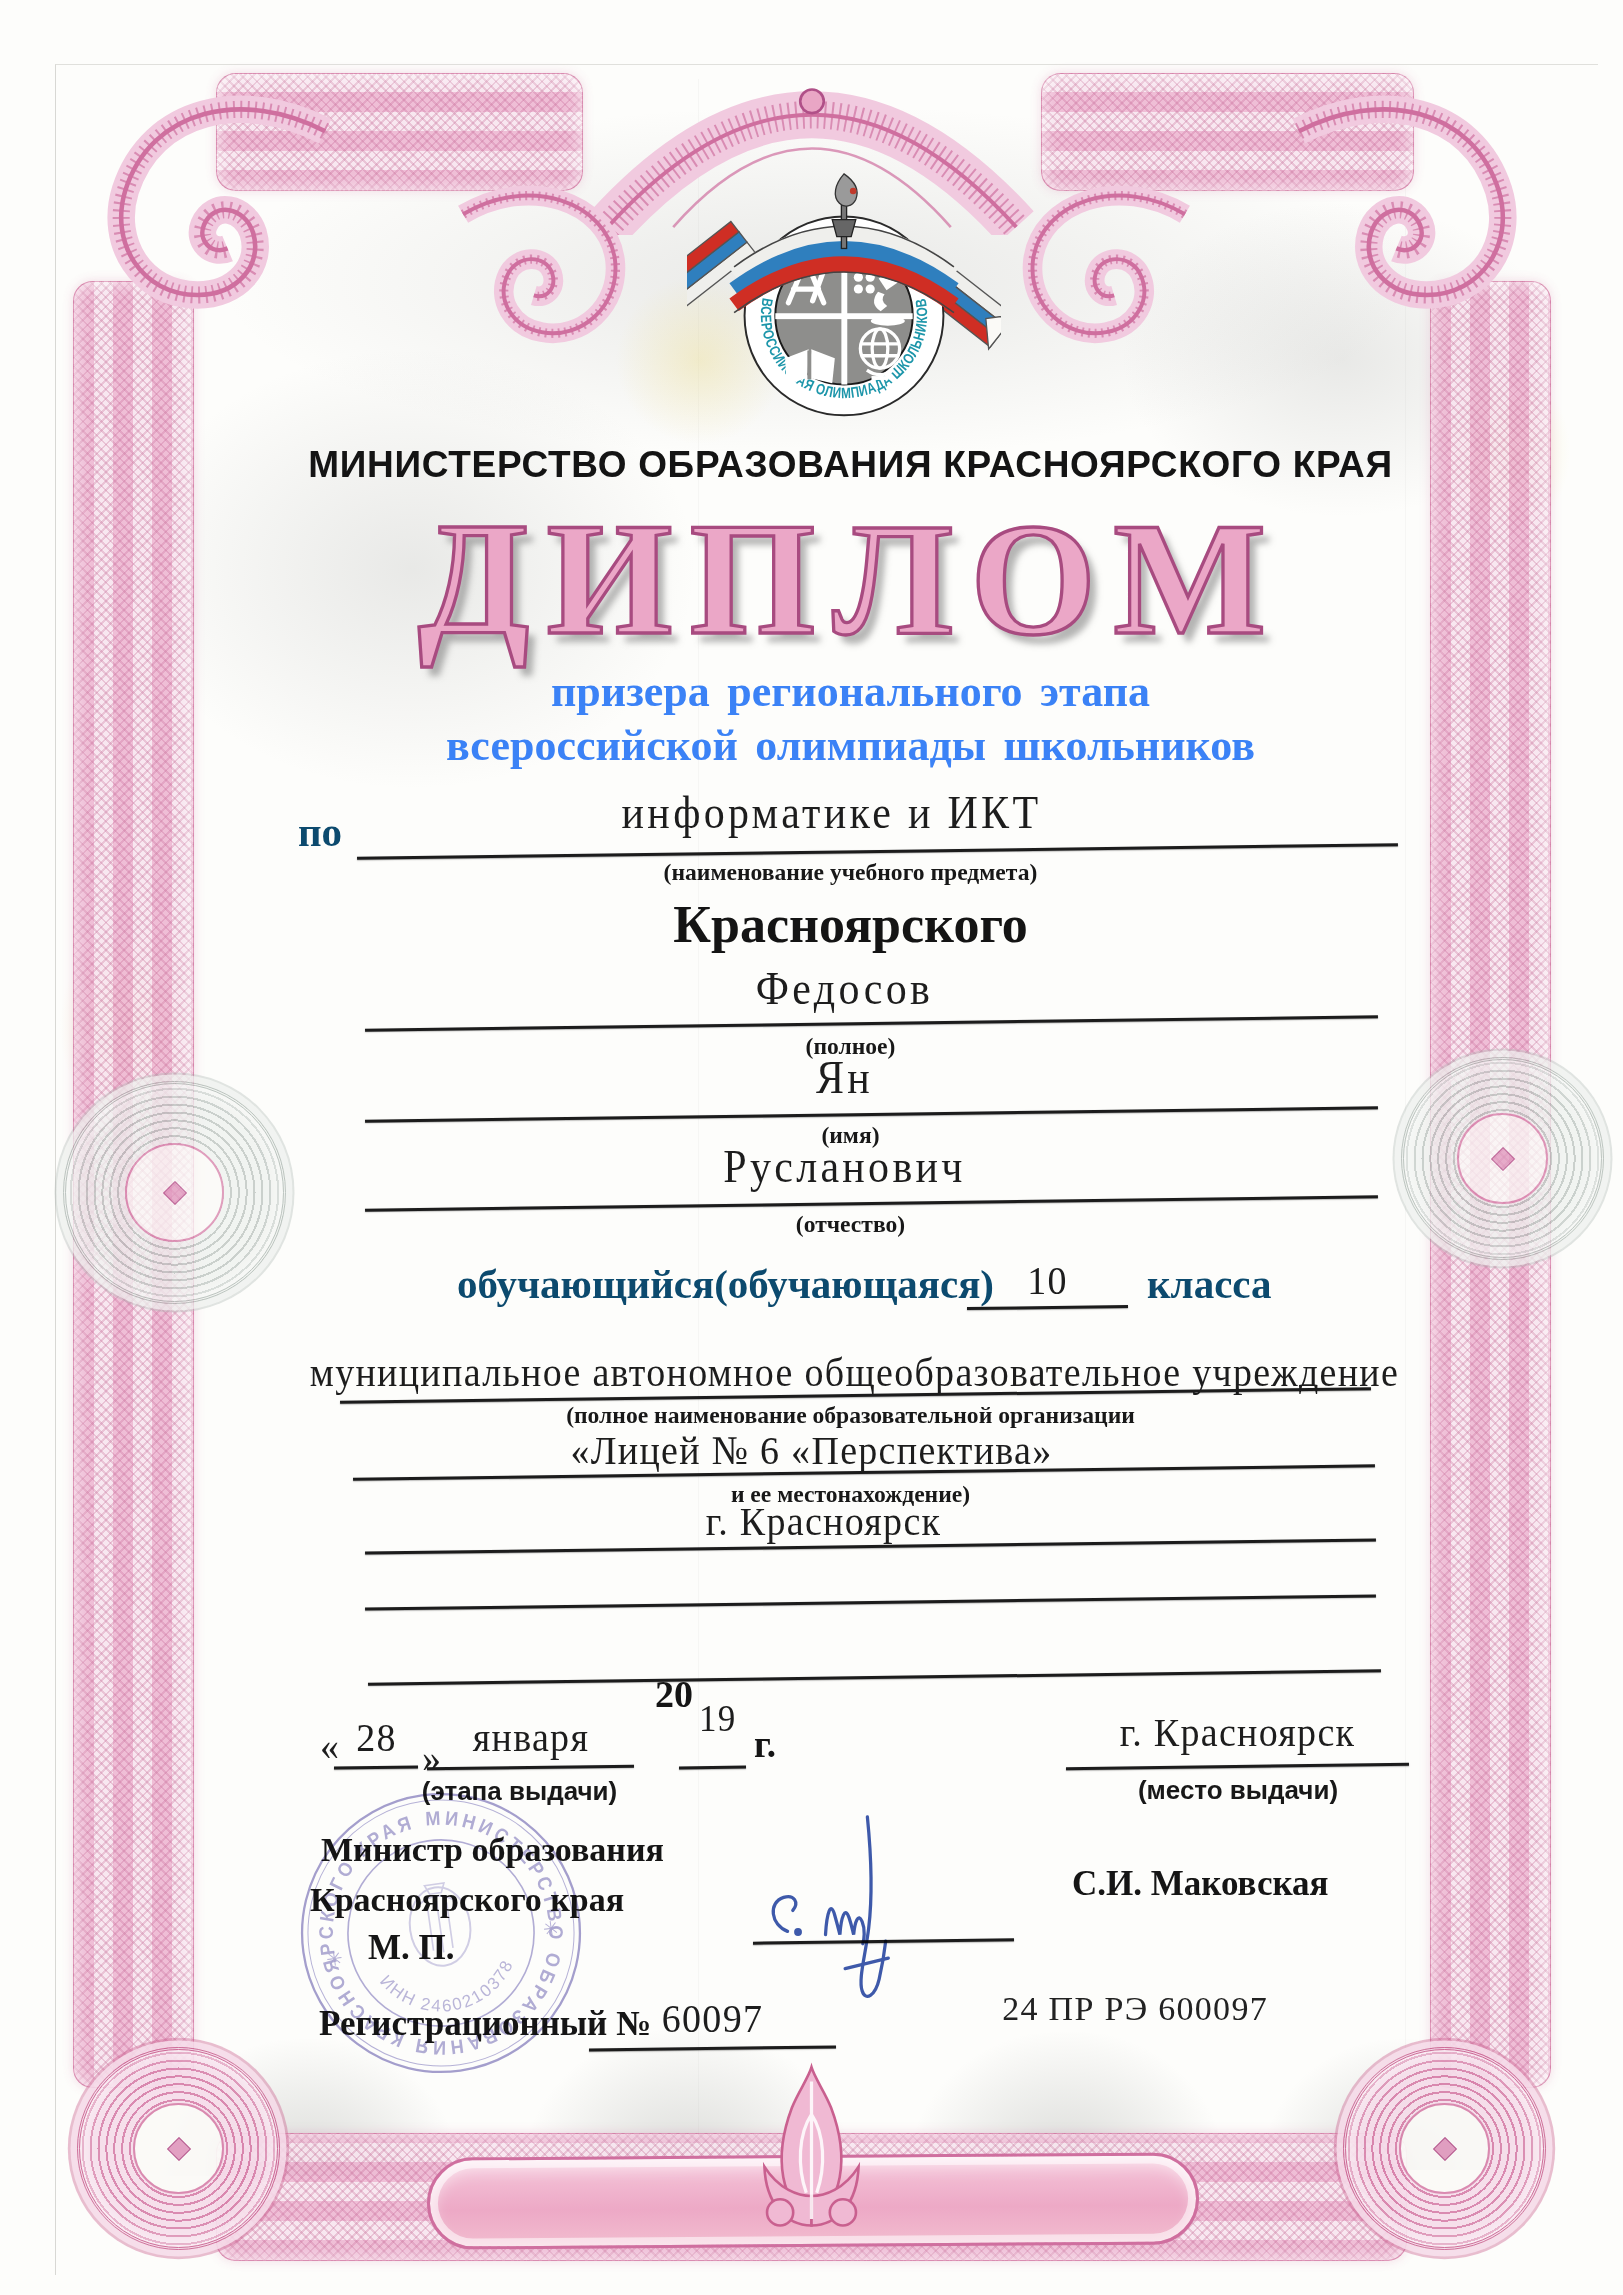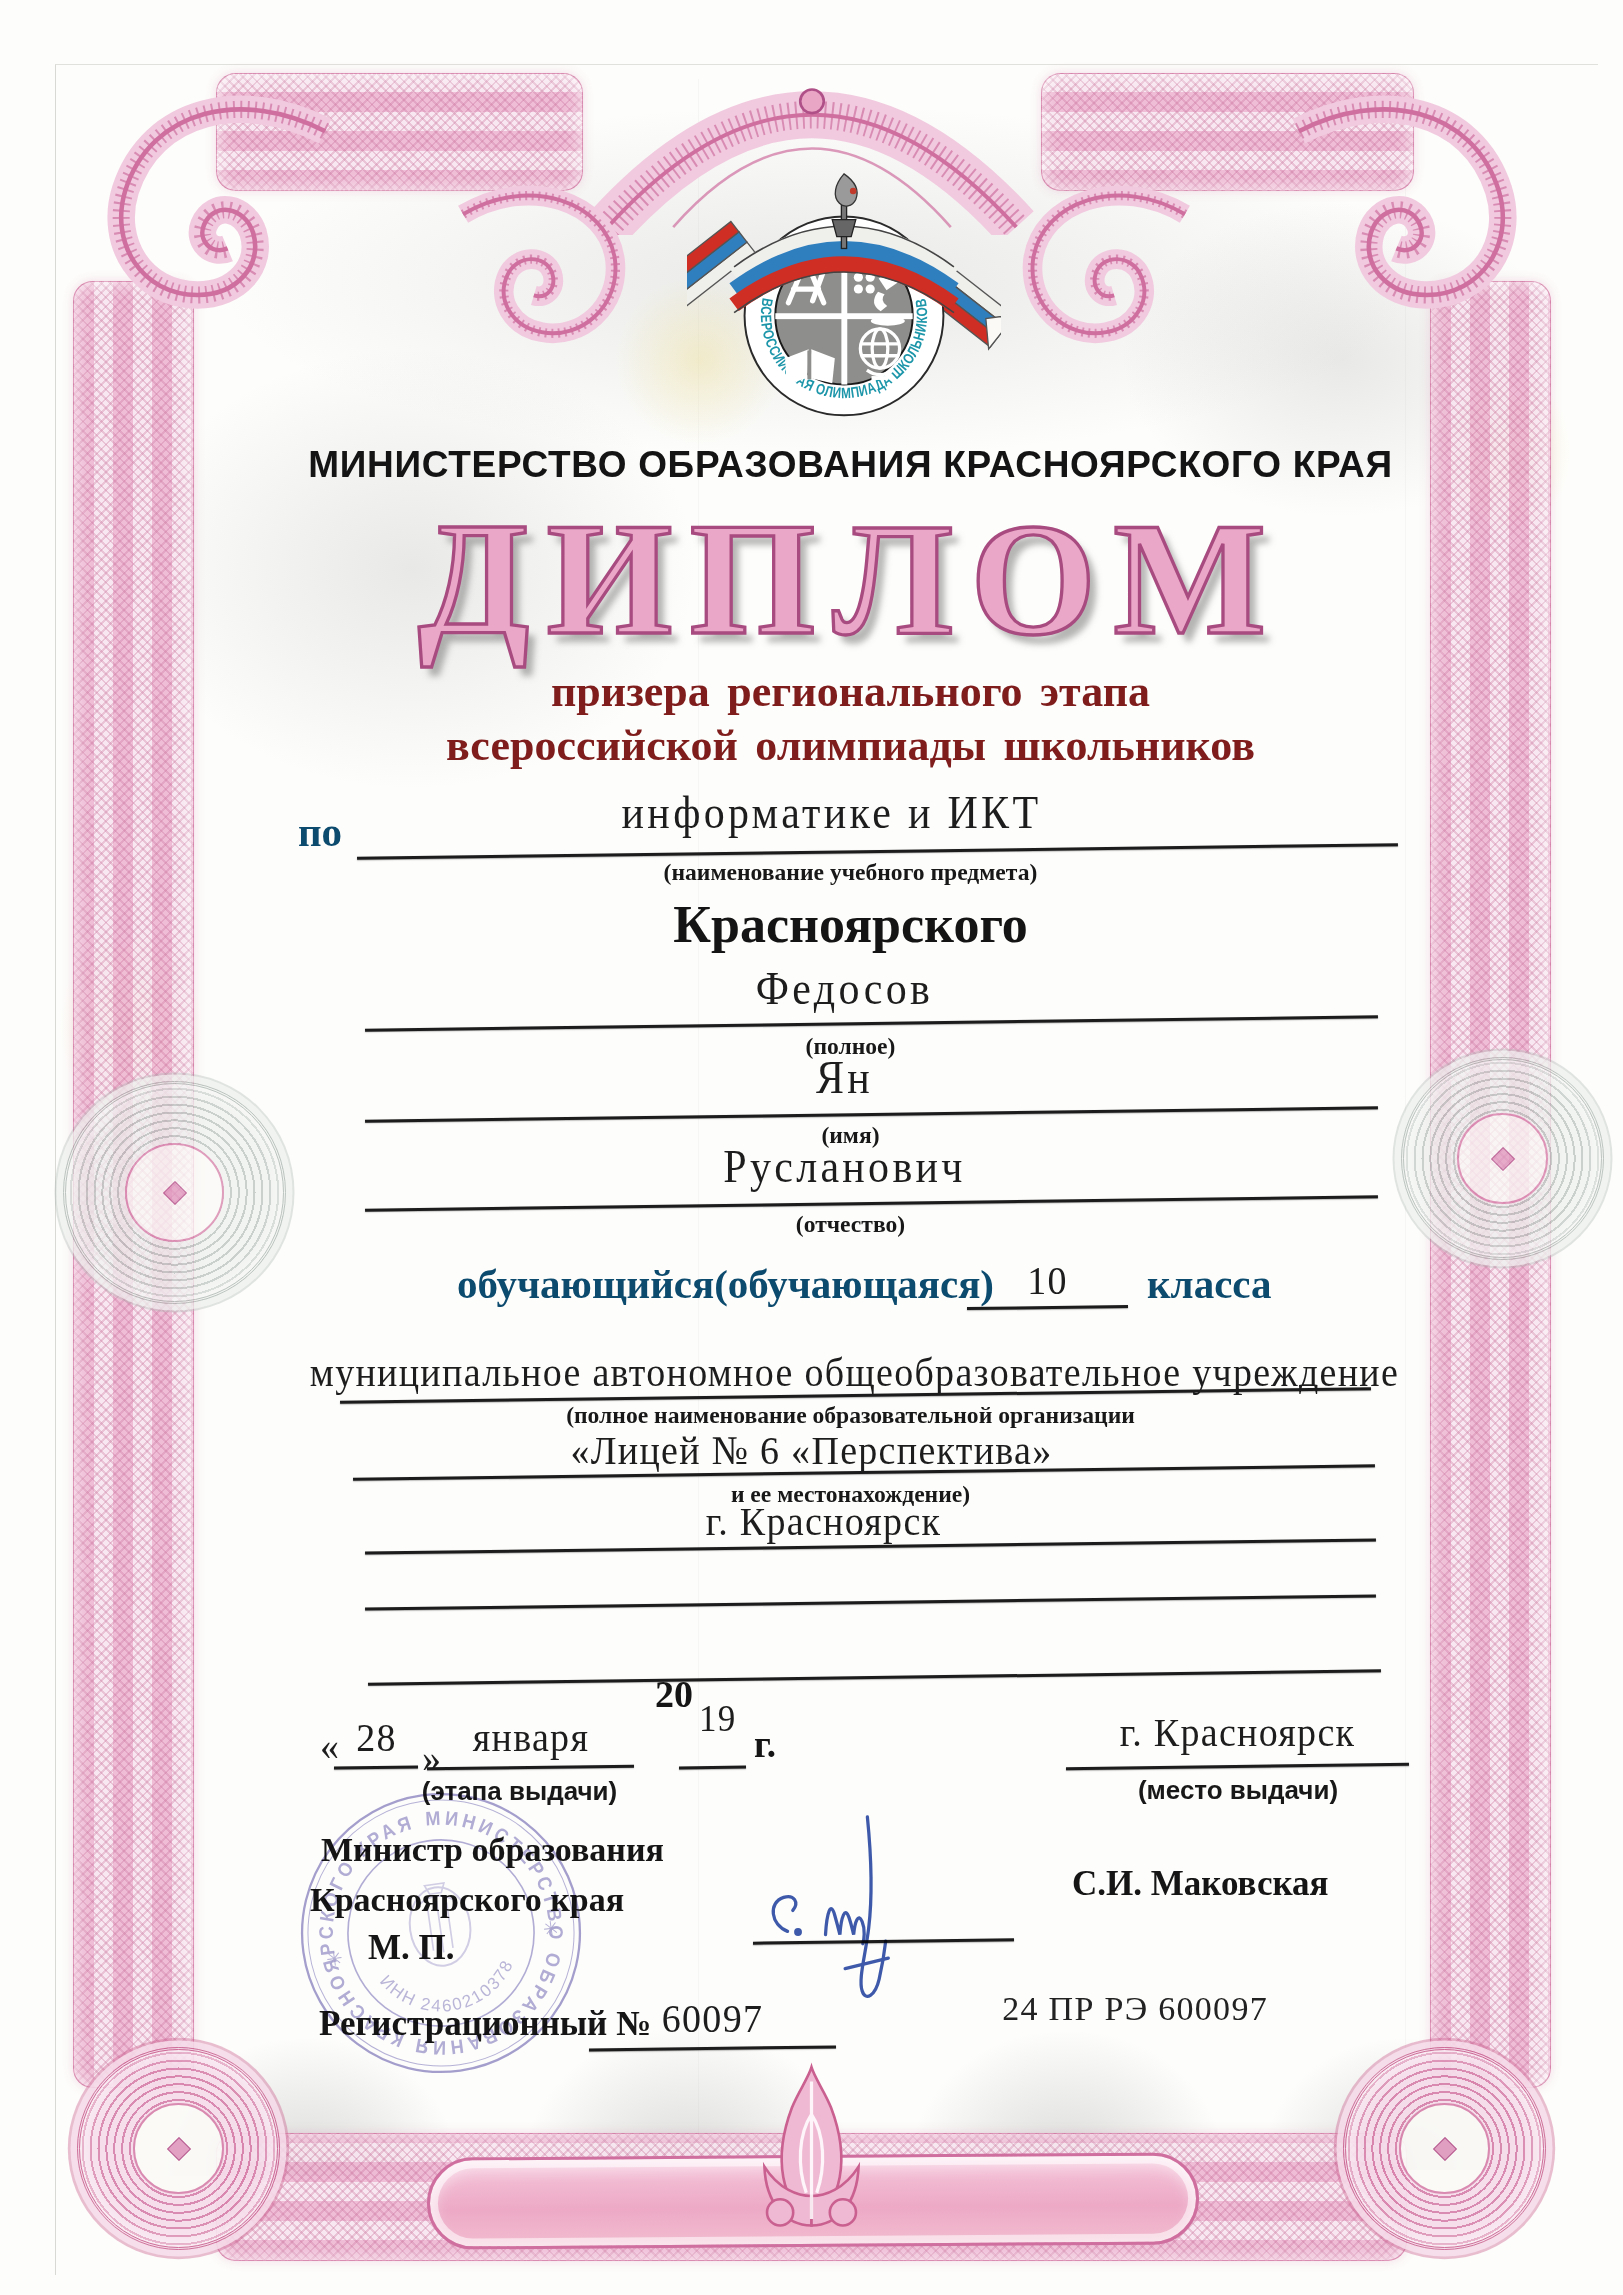--- a/index.html
+++ b/index.html
@@ -64,21 +64,21 @@
   }
 
   
   .cx { left:124px; width:1453px; text-align:center; }
   .ministry { font:bold 37px "Liberation Sans", sans-serif; letter-spacing:0.7px; color:#141414; }
   .big-title {
     font:bold 162px "Liberation Serif", serif; letter-spacing:17px; color:#eba7c7;
     -webkit-text-stroke:3.3px #a84b80;
     text-shadow: 0 0 2px #ffffff, 7.9px 9.2px 6.5px rgba(110,110,110,.5);
   }
-  .subtt { font:bold 44px "Liberation Serif", serif; color:#7f1d1d; word-spacing:6.5px; }
+  .subtt { font:bold 44px "Liberation Serif", serif; color:#3b82f6; word-spacing:6.5px; }
   .h-award { font:bold 52px "Liberation Serif", serif; color:#141414; }
   .val  { font:400 42px "Liberation Serif", serif; letter-spacing:3.3px; color:#1d1d1d; transform:scaleY(1.1); }
   .val2 { font:400 38px "Liberation Serif", serif; letter-spacing:1.3px; color:#1d1d1d; transform:scaleY(1.08); }
   .blb  { font:bold 41px "Liberation Serif", serif; color:#0c4a6e; }
   .blb2 { font:bold 34px "Liberation Serif", serif; color:#151515; }
   .cap  { font:bold 23.6px "Liberation Serif", serif; color:#181818; }
   .caps { font:bold 26px "Liberation Sans", sans-serif; color:#181818; }
   .code { font:400 34px "Liberation Serif", serif; letter-spacing:1.3px; color:#222; }
   .fline { position:absolute; height:3.3px; background:#1c1c1c; transform:rotate(-.75deg); box-shadow:0 0.7px 1.3px rgba(0,0,0,.35); }
   .ink { mix-blend-mode: multiply; }

